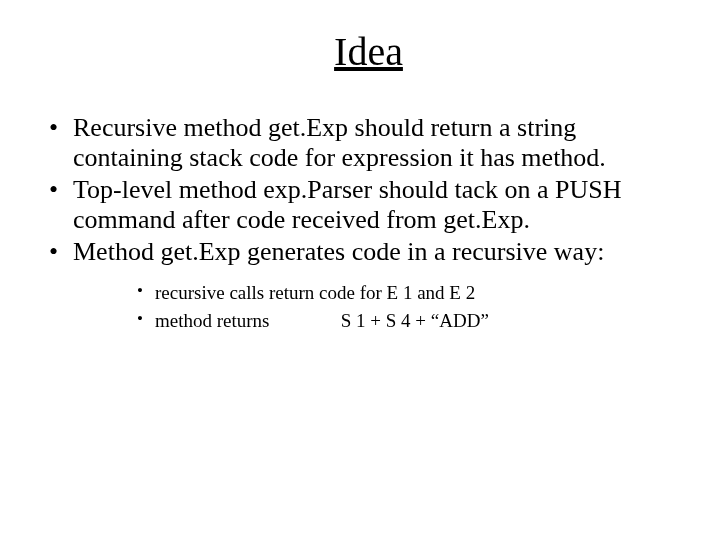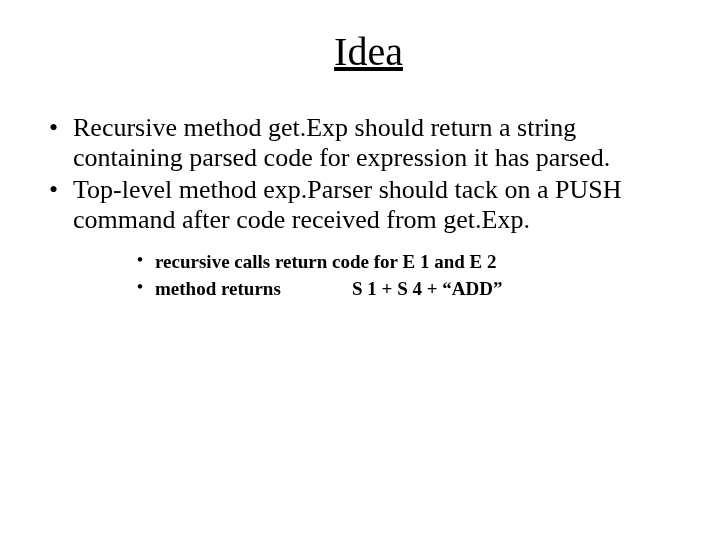--- a/index.html
+++ b/index.html
@@ -65,21 +65,20 @@
     list-style: none;
     padding-left: 0;
     margin: 0 0 0 92px;
     font-size: 19px;
     line-height: 1.35;
   }
   ul.level3 > li {
     position: relative;
     padding-left: 18px;
     margin-bottom: 2px;
-    font-weight: bold;
   }
   ul.level3 > li::before {
     content: "•";
     position: absolute;
     left: 0;
     top: 0;
     font-size: 17px;
   }
   ul.level4 {
     list-style: none;
@@ -101,22 +100,23 @@
   .ret-line { white-space: pre; }
 </style>
 </head>
 <body>
 
 <div class="slide">
 
   <h1 class="title">Idea</h1>
 
   <ul class="level1">
-    <li><span>Recursive method get.Exp should return a string containing parsed code for expression it has parsed.</span></li>
+    <li><span>Recursive method get.Exp should return a string containing stack code for expression it has method.</span></li>
     <li><span>Top-level method exp.Parser should tack on a PUSH command after code received from get.Exp.</span></li>
+    <li><span>Method get.Exp generates code in a recursive way:</span></li>
   </ul>
 
 
   <ul class="level3">
     <li><span>recursive calls return code for E 1 and E 2</span></li>
   </ul>
 
 
   <ul class="level3">
     <li><span class="ret-line">method returns               S 1 + S 4 + “ADD”</span></li>

